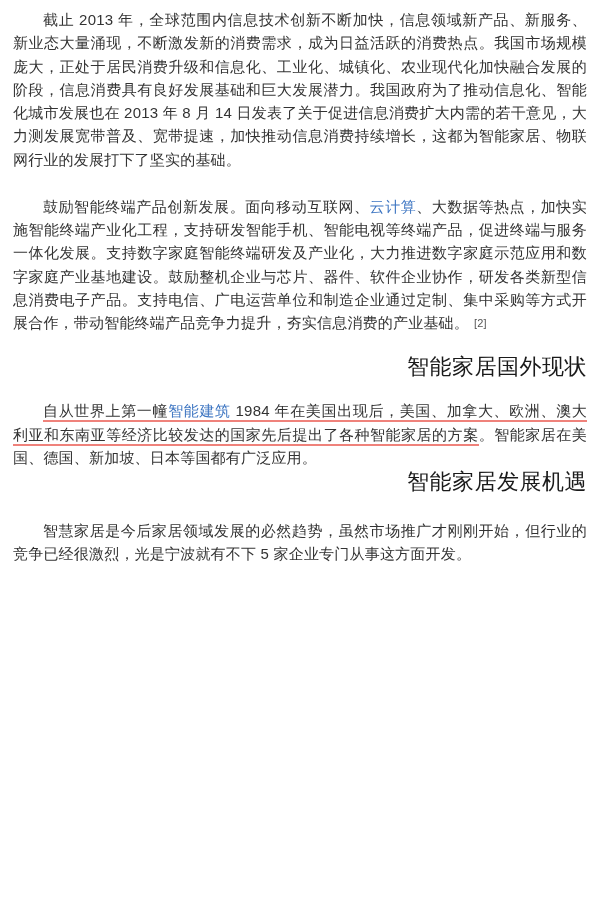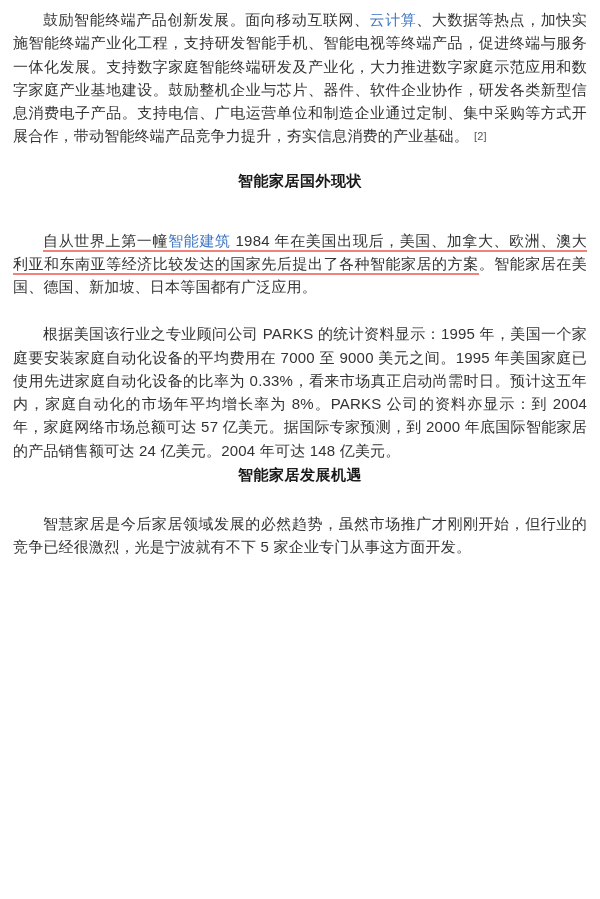--- a/index.html
+++ b/index.html
@@ -19,32 +19,32 @@
     font-size: 15px;
     line-height: 23.25px;
     text-indent: 2em;
     text-align: justify;
     margin: 0;
     color: #333333;
     letter-spacing: 0.2px;
   }
   .para-intro        { margin-top: 0; }
   .policy-line       { margin-top: 6px; }
-  .para-policy       { margin-top: 0; }
+  .para-policy       { margin-top: 24px; }
   .section-heading {
-    font-size: 15px;
-    font-weight: bold;
+    font-size: 22px;
+    font-weight: normal;
     color: #1a1a1a;
     margin: 0;
     line-height: 24px;
-    text-align: center;
+    text-align: right;
     letter-spacing: 0.5px;
   }
   .heading-1 { margin-top: 20px; }
-  .para-overseas     { margin-top: 36px; }
+  .para-overseas     { margin-top: 20px; }
   .para-singapore    { margin-top: 28px; }
   .para-parks        { margin-top: 24px; }
   .heading-2 { margin-top: 1px; }
   .para-opportunity  { margin-top: 25px; }
 
   .policy-label { font-weight: normal; }
   .policy-highlight { font-weight: bold; color: #1a1a1a; }
 
   a.doc-link {
     color: #3e76c2;
@@ -61,28 +61,28 @@
     margin-left: 5px;
     vertical-align: 1px;
     cursor: pointer;
   }
 </style>
 </head>
 <body>
 
 <div class="doc">
 
+  <p class="para para-intro">截止 2013 年，全球范围内信息技术创新不断加快，信息领域新产品、新服务、新业态大量涌现，不断激发新的消费需求，成为日益活跃的消费热点。我国市场规模庞大，正处于居民消费升级和信息化、工业化、城镇化、农业现代化加快融合发展的阶段，信息消费具有良好发展基础和巨大发展潜力。我国政府为了推动信息化、智能化城市发展也在 2013 年 8 月 14 日发表了关于促进信息消费扩大内需的若干意见，大力测发展宽带普及、宽带提速，加快推动信息消费持续增长，这都为智能家居、物联网行业的发展打下了坚实的基础。</p>
 
 
   <p class="para para-policy"><span>鼓励智能终端产品创新发展。面向移动互联网、</span><a class="doc-link">云计算</a><span>、大数据等热点，加快实施智能终端产业化工程，支持研发智能手机、智能电视等终端产品，促进终端与服务一体化发展。支持数字家庭智能终端研发及产业化，大力推进数字家庭示范应用和数字家庭产业基地建设。鼓励整机企业与芯片、器件、软件企业协作，研发各类新型信息消费电子产品。支持电信、广电运营单位和制造企业通过定制、集中采购等方式开展合作，带动智能终端产品竞争力提升，夯实信息消费的产业基础。</span><span class="ref-sup">[2]</span></p>
 
   <h2 class="section-heading heading-1">智能家居国外现状</h2>
 
   <p class="para para-overseas"><span class="red-underline"><span>自从世界上第一幢</span><a class="doc-link">智能建筑</a><span> 1984 年在美国出现后，美国、加拿大、欧洲、澳大利亚和东南亚等经济比较发达的国家先后提出了各种智能家居的方案</span></span><span>。智能家居在美国、德国、新加坡、日本等国都有广泛应用。</span></p>
 
 
-  <p class="para para-parks">根据美国该行业之专业顾问公司 PARKS 的统计资料显示：1995 年，美国一个家庭要安装家庭自动化设备的平均费用在 7000 至 9000 美元之间。1995 年美国家庭已使用先进家庭自动化设备的比率为 0.33%，看来市场真正启动尚需时日。预计这五年内，家庭自动化的市场年平均增长率为 8%。PARKS 公司的资料亦显示：到 2004 年，家庭网络市场总额可达 57 亿美元。据国际专家预测，到 2000 年底国际智能家居的产品销售额可达 24 亿美元。2004 年可达 148 亿美元。</p>
 
   <h2 class="section-heading heading-2">智能家居发展机遇</h2>
 
   <p class="para para-opportunity">智慧家居是今后家居领域发展的必然趋势，虽然市场推广才刚刚开始，但行业的竞争已经很激烈，光是宁波就有不下 5 家企业专门从事这方面开发。</p>
 
 </div>
 
 </body></html>

